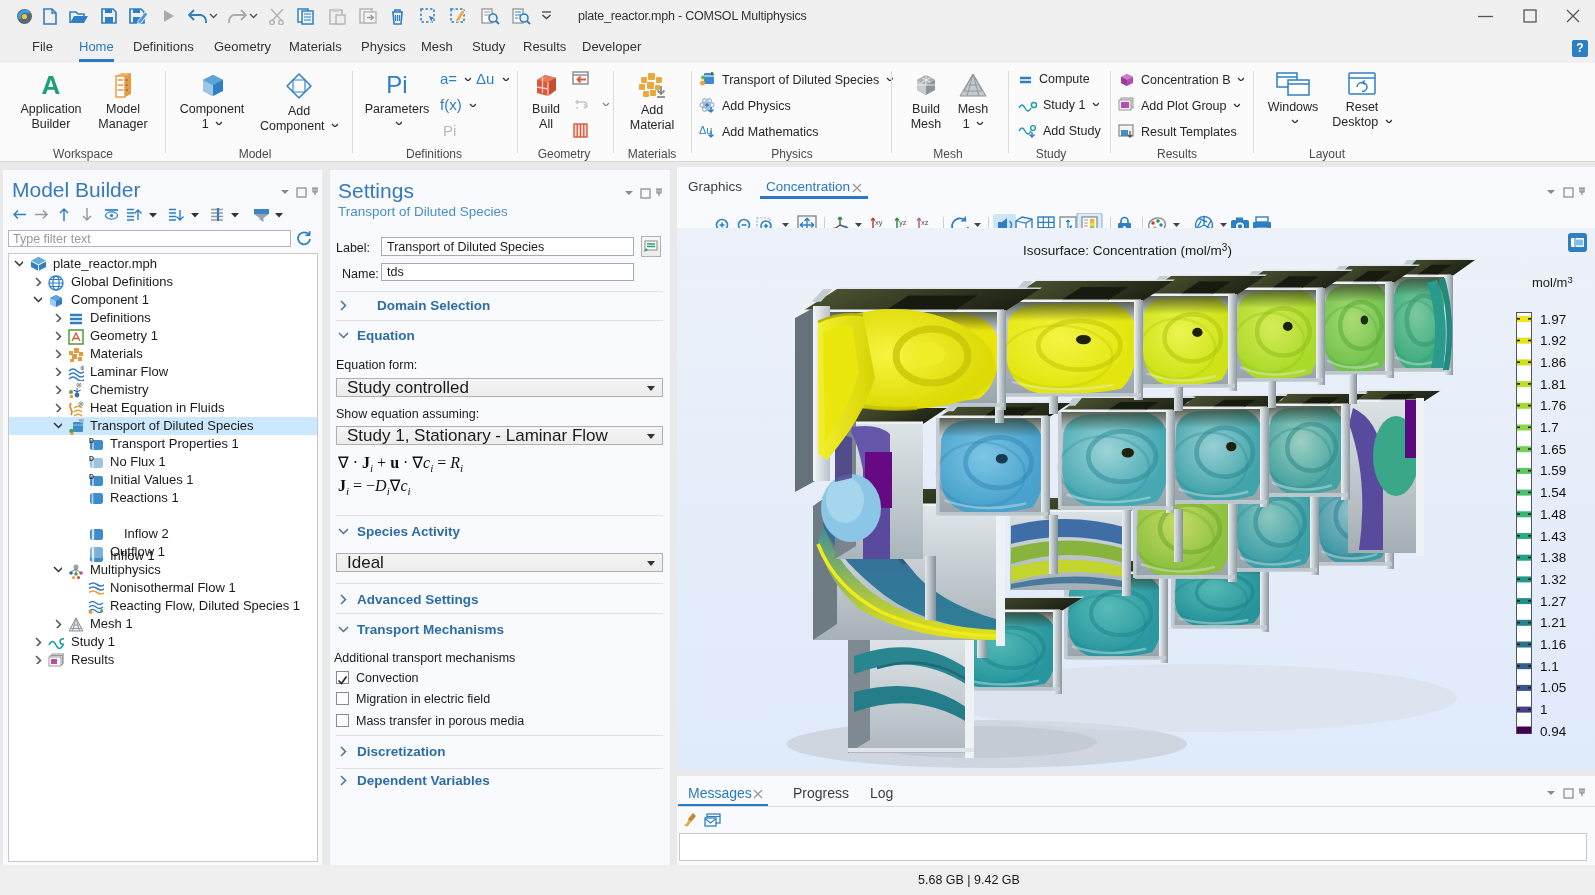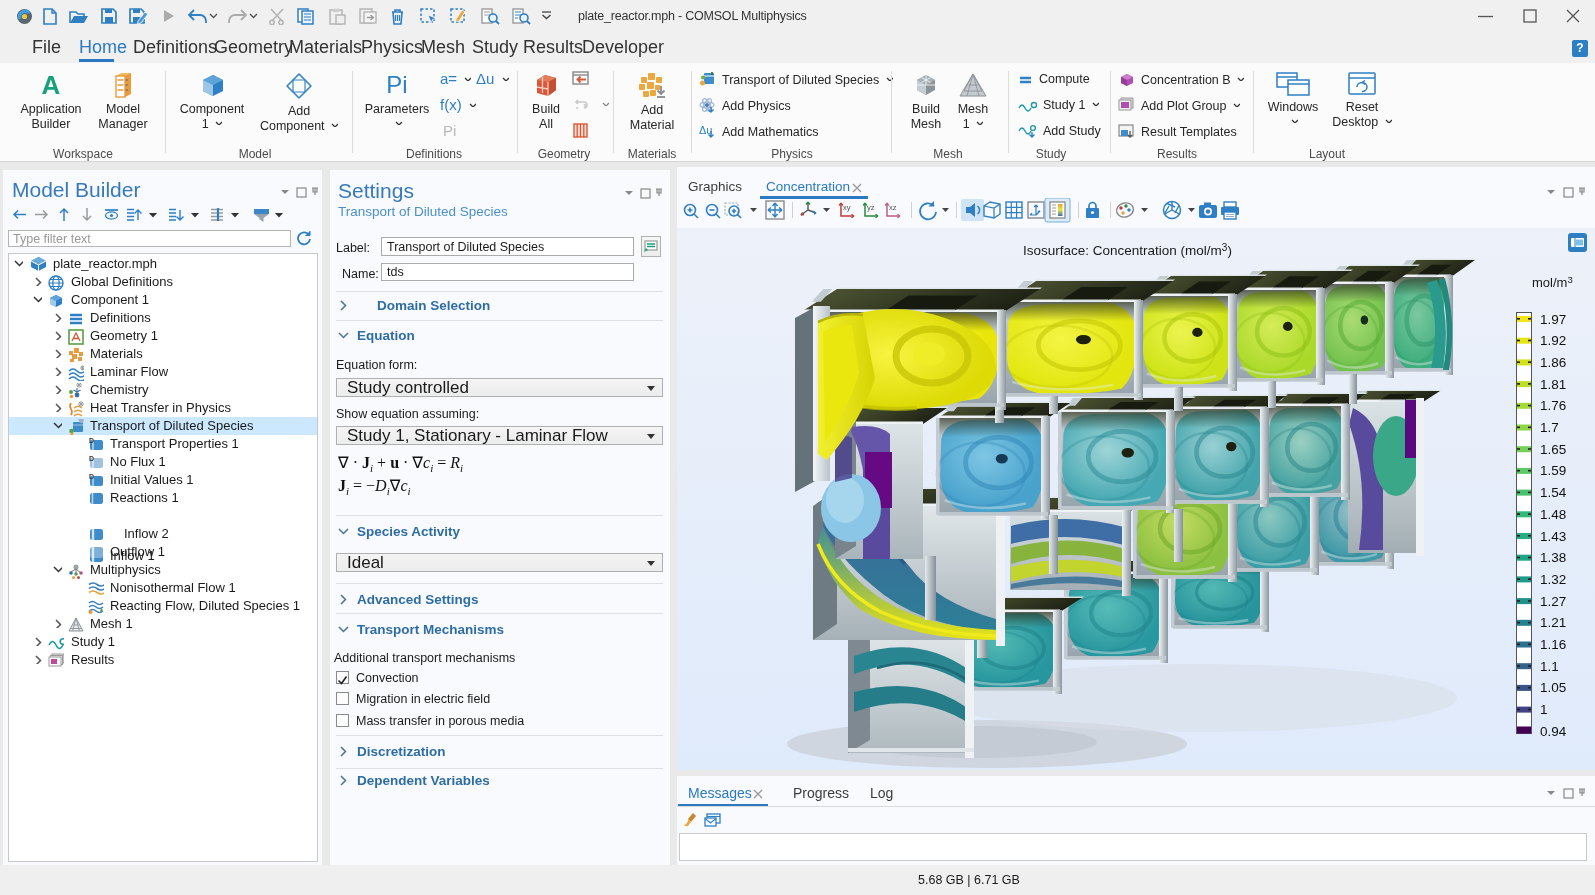--- a/index.html
+++ b/index.html
@@ -1,18 +1,18 @@
 <!DOCTYPE html>
 <html><head><meta charset="utf-8"><style>
 *{margin:0;padding:0;box-sizing:border-box;}
 html,body{width:1595px;height:895px;overflow:hidden;font-family:"Liberation Sans",sans-serif;background:#e9e9e9;}
 .abs{position:absolute;}
 #titlebar{position:absolute;left:0;top:0;width:1595px;height:33px;background:#f0f0f0;}
 #menurow{position:absolute;left:0;top:33px;width:1595px;height:30px;background:#f0f0f0;}
-.menuitem{position:absolute;top:0;height:30px;line-height:28px;font-size:18px;color:#333;}
+.menuitem{position:absolute;top:0;height:30px;line-height:28px;font-size:13px;color:#333;}
 #ribbon{position:absolute;left:0;top:63px;width:1595px;height:99px;background:#fbfbfb;border-bottom:1px solid #d5d5d5;}
 .gsep{position:absolute;top:8px;height:82px;width:1px;background:#dcdcdc;}
 .glabel{position:absolute;top:84px;width:120px;text-align:center;font-size:12px;color:#4a4a4a;}
 .bigbtn{position:absolute;top:9px;text-align:center;font-size:12.5px;color:#262626;line-height:15px;}
 .bigbtn svg{display:block;margin:0 auto 4px;}
 .bigbtn svg.caret,.smallbtn svg.caret{display:inline-block;margin:0 0 0 3px;vertical-align:1px;}
 .smallbtn{position:absolute;font-size:12.5px;color:#262626;height:16px;line-height:16px;white-space:nowrap;}
 .smallbtn svg{vertical-align:-3px;margin-right:6px;}
 .caret{display:inline-block;margin-left:5px;width:7px;height:4px;position:relative;top:-2px;}
 .panel{position:absolute;background:#f9fafd;}
@@ -463,21 +463,21 @@
       </div>
 <div class="treerow" style="top:144.5px;">
         <svg class="chev" style="left:46px;top:4px;" width="8" height="11">
           <path d="M1 1 L5.5 5.5 L1 10" fill="none" stroke="#555" stroke-width="1.5"></path>
         </svg>
         <svg class="ticon" style="left:59px;top:2px;" width="17" height="16">
           <path d="M3 2 q-2 3 0 6 q2 3 0 6" fill="none" stroke="#e8832c" stroke-width="1.6"></path>
           <path d="M6 7 q4 -3.5 8 0 M6 11 q4 -3.5 8 0 M6 15 q4 -3.5 8 0" fill="none" stroke="#e8a03c" stroke-width="1.4"></path>
           <path d="M10 3 h6 M13 0 v6 M11 1 l4 4 M15 1 l-4 4" stroke="#9a9a9a" stroke-width="1"></path>
         </svg>
-        <span class="ttext" style="left:81px;">Heat Transfer in Physics</span>
+        <span class="ttext" style="left:81px;">Heat Equation in Fluids</span>
       </div>
 <div class="treerow" style="top:162.5px;background:#cce8ff;">
         <svg class="chev" style="left:44px;top:5px;" width="11" height="8">
           <path d="M1 1 L5.5 5.5 L10 1" fill="none" stroke="#333" stroke-width="1.5"></path>
         </svg>
         <svg class="ticon" style="left:59px;top:2px;" width="17" height="16">
           <rect x="5" y="3" width="10" height="10" rx="1" fill="#3f8ccb"></rect>
           <path d="M5 6 h10" stroke="#8abce0" stroke-width="1.2"></path>
           <circle cx="3.5" cy="12" r="2.3" fill="#5aa048"></circle>
           <circle cx="4" cy="15.2" r="1.6" fill="#e89b3c"></circle>
@@ -677,21 +677,21 @@
 <div class="abs" style="left:89px;top:12px;font-size:13.5px;color:#2b79c2;">Concentration</div>
 <svg class="abs" style="left:175px;top:16px;" width="10" height="10">
       <path d="M1 1 L9 9 M9 1 L1 9" stroke="#9a9a9a" stroke-width="1.3"></path>
     </svg>
 <div class="abs" style="left:83px;top:29px;width:108px;height:3px;background:#2b79c2;"></div>
 <svg class="abs" style="left:869px;top:20px;" width="42" height="11">
       <path d="M1 3 l4 4 4 -4" fill="#888"></path>
       <rect x="18" y="1" width="9" height="9" fill="none" stroke="#888" stroke-width="1.2"></rect>
       <path d="M36 1 v7 m-3 -7 h6 m-5 0 v4 h4 v-4" stroke="#888" stroke-width="1.2" fill="none"></path>
     </svg>
-<div id="gfxtools" class="abs" style="left:0;top:31px;width:797px;height:28px;">
+<div id="gfxtools" class="abs" style="left:0;top:46px;width:797px;height:28px;padding-left:32px;">
 <svg width="918" height="28">
 <g fill="none" stroke="#2e7fc5" stroke-width="1.6">
 <circle cx="13" cy="12" r="5.5"></circle>
           <path d="M17 16 l4 4"></path>
           <path d="M10.5 12 h5 M13 9.5 v5"></path>
 <g transform="translate(22,0)">
             <circle cx="13" cy="12" r="5.5"></circle>
             <path d="M17 16 l4 4"></path>
             <path d="M10.5 12 h5"></path>
           </g>
@@ -1678,14 +1678,14 @@
     </svg>
 <svg class="abs" style="left:27px;top:37px;" width="17" height="14">
       <rect x="3" y="1" width="13" height="9" fill="#fff" stroke="#2e7fc5" stroke-width="1.3"></rect>
       <path d="M3 3.5 h13" stroke="#2e7fc5" stroke-width="1.2"></path>
       <rect x="1" y="5" width="11" height="8" fill="#fff" stroke="#2e7fc5" stroke-width="1.3"></rect>
       <path d="M1 5.5 L6.5 10 L12 5.5" fill="none" stroke="#2e7fc5" stroke-width="1.1"></path>
     </svg>
 <div class="abs" style="left:2px;top:57px;width:908px;height:28px;background:#fff;border:1px solid #c9c9c9;"></div>
 </div>
 <div id="statusbar" class="abs" style="left:0;top:865px;width:1595px;height:30px;background:#efefef;">
-<span class="abs" style="left:918px;top:8px;font-size:12.5px;color:#1a1a1a;">5.68 GB | 6.71 GB</span>
+<span class="abs" style="left:918px;top:8px;font-size:12.5px;color:#1a1a1a;">5.68 GB | 9.42 GB</span>
 </div>
 
 </body></html>

